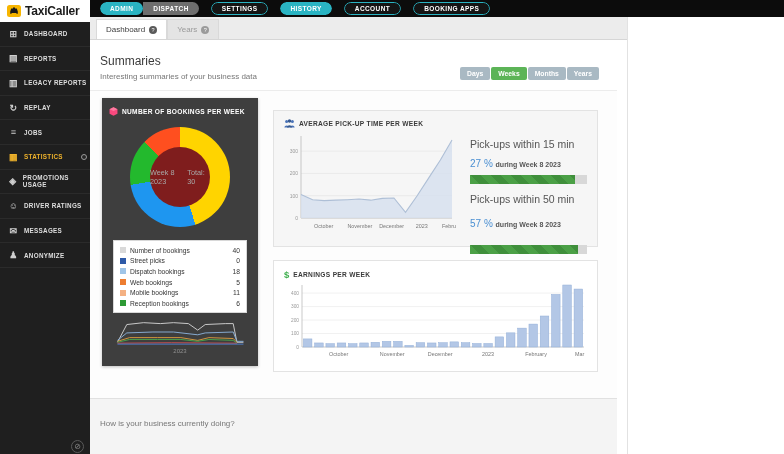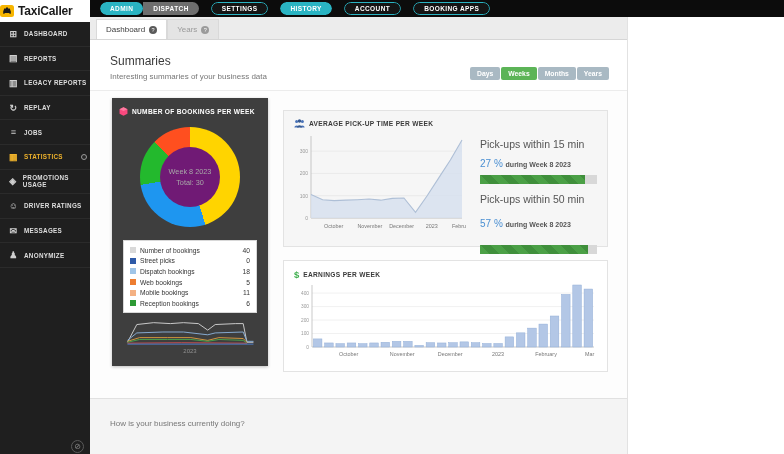--- a/index.html
+++ b/index.html
@@ -1,21 +1,21 @@
 <!DOCTYPE html>
 <html><head>
 <meta charset="utf-8">
 <style>
   * { box-sizing: border-box; }
   html,body { margin:0; padding:0; background:#fff; }
   body { width:784px; height:454px; font-family:"Liberation Sans", sans-serif; overflow:hidden; position:relative; }
 
   
   .topbar { position:absolute; left:0; top:0; width:784px; height:17px; background:#0c0c0c; z-index:5; }
-  .logo { position:absolute; left:0; top:0; width:90px; height:22px; background:#fff; display:flex; align-items:center; gap:4px; z-index:6; }
+  .logo { position:absolute; left:0; top:0; width:90px; height:22px; background:#fff; display:flex; align-items:center; gap:4px; padding-left:7px; z-index:6; }
   .logo-badge { width:14px; height:12px; background:#f7b500; border-radius:2.5px; display:flex; align-items:center; justify-content:center; }
   .logo-text { font-size:12px; font-weight:bold; color:#1a1a1a; letter-spacing:-0.2px; }
   .nav { position:absolute; left:100px; top:2px; height:13px; display:flex; gap:12px; z-index:6; align-items:center; }
   .pill-group { display:flex; border-radius:8px; overflow:hidden; }
   .pill { height:13px; display:flex; align-items:center; padding:0 10px; font-size:6.5px; font-weight:bold; color:#fff; letter-spacing:0.4px; cursor:pointer; }
   .pill.solid-teal { background:#2ab4c3; border-radius:8px; }
   .pill.solid-gray { background:#6e6e6e; }
   .pill.outline { background:#141414; border:1px solid #2ab4c3; border-radius:8px; }
   .pill-group .pill.solid-teal { border-radius:8px; }
 
@@ -30,36 +30,36 @@
 
   
   .tabstrip { position:absolute; left:90px; top:17px; width:537px; height:23px; background:#ececec; border-bottom:1px solid #d6d6d6; display:flex; align-items:flex-end; padding-left:6px; z-index:3; }
   .tab { height:20px; padding:0 9px; display:flex; align-items:center; gap:4px; font-size:8px; color:#9a9a9a; border:1px solid #d9d9d9; border-bottom:none; background:#e4e4e4; cursor:pointer; }
   .tab.active { background:#fff; color:#3c3c3c; }
   .tab-badge { width:8px; height:8px; border-radius:50%; background:#5a5a5a; color:#fff; font-size:5.5px; line-height:8px; text-align:center; }
   .tab.inactive .tab-badge { background:#9b9b9b; }
   .right-gap { position:absolute; left:627px; top:17px; width:157px; height:437px; background:#fff; border-left:1px solid #e2e2e2; z-index:2; }
 
   
-  .content { position:absolute; left:90px; top:40px; width:537px; height:414px; background:#fff; z-index:3;padding-left:31px; }
+  .content { position:absolute; left:80px; top:40px; width:537px; height:414px; background:#fff; z-index:3;padding-left:31px; }
   .sec-title { position:absolute; left:20px; top:14px; font-size:12px; color:#3b3b3b; }
   .sec-sub { position:absolute; left:20px; top:32px; font-size:8px; color:#777; }
   .period-group { position:absolute; right:18px; top:27px; display:flex; gap:1px; }
   .period-btn { font-size:6.8px; color:#fff; background:#a9b9c3; padding:3px 7px; border-radius:2px; cursor:pointer; font-weight:bold; }
   .period-btn.active { background:#5cb457; }
   .panels { position:absolute; left:0; top:50px; width:537px; height:308px; background:#fdfdfd; border-top:1px solid #ececec; }
 
   
   .dark-panel { position:absolute; left:22px; top:58px; width:156px; height:268px; background:#3e3e3e; box-shadow:0 1px 3px rgba(0,0,0,0.25); padding:9px 7px 6px; }
   .panel-head { display:flex; align-items:center; gap:4px; }
   .panel-title { font-size:6.6px; font-weight:bold; letter-spacing:0.3px; }
   .dark-panel .panel-title { color:#fff; }
   .donut-wrap { position:relative; width:100px; height:100px; margin:11px auto 0; }
   .donut { width:100px; height:100px; border-radius:50%; }
-  .donut-hole { position:absolute; left:20px; top:20px; width:60px; height:60px; border-radius:50%; background:#701a75; display:flex; flex-direction:column; align-items:center; justify-content:center; gap:2px; }
+  .donut-hole { position:absolute; left:20px; top:20px; width:60px; height:60px; border-radius:50%; background:#7f1d1d; display:flex; flex-direction:row; align-items:center; justify-content:center; gap:2px; }
   .donut-hole div { font-size:7.3px; color:#a8a8a8; }
   .legend-box { background:#fff; border:1px solid #d8d8d8; margin:13px 4px 0; padding:4px 6px 3px; }
   .legend-row { display:flex; align-items:center; height:10.6px; font-size:6.7px; color:#333; }
   .legend-swatch { width:6px; height:6px; margin-right:4px; flex:none; }
   .legend-val { margin-left:auto; }
   .spark-wrap { margin-top:5px; text-align:center; }
   .spark-label { font-size:6px; color:#8f8f8f; margin-top:-2px; }
 
   
   .light-panel { position:absolute; background:#f6f6f6; border:1px solid #e3e3e3; padding:8px 10px 6px; }

